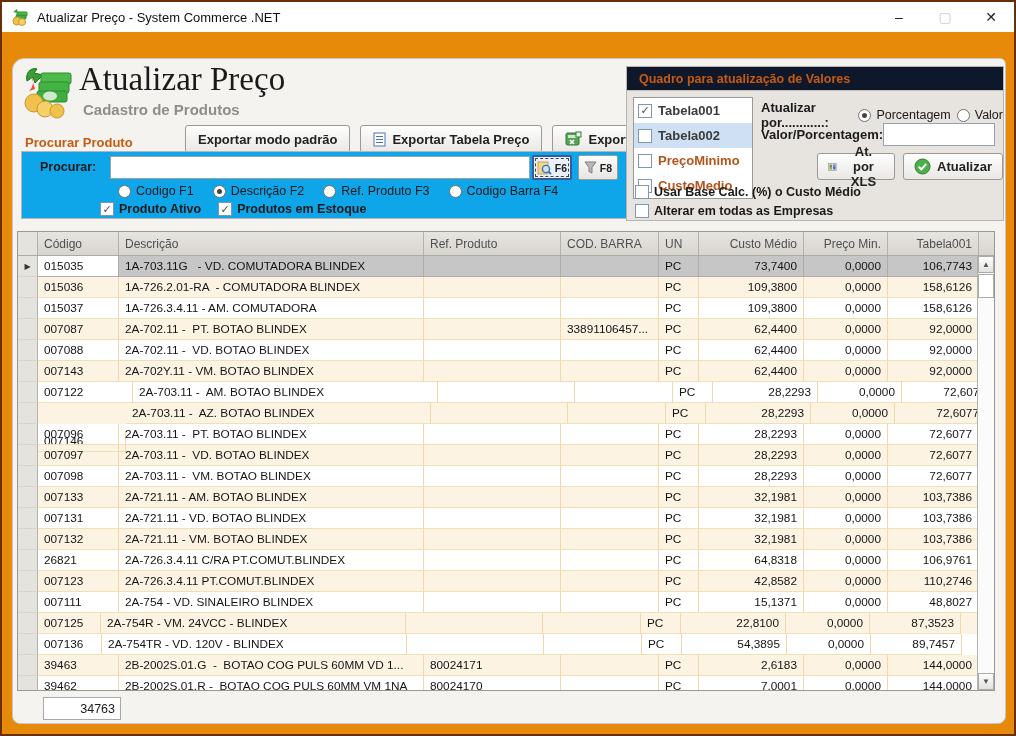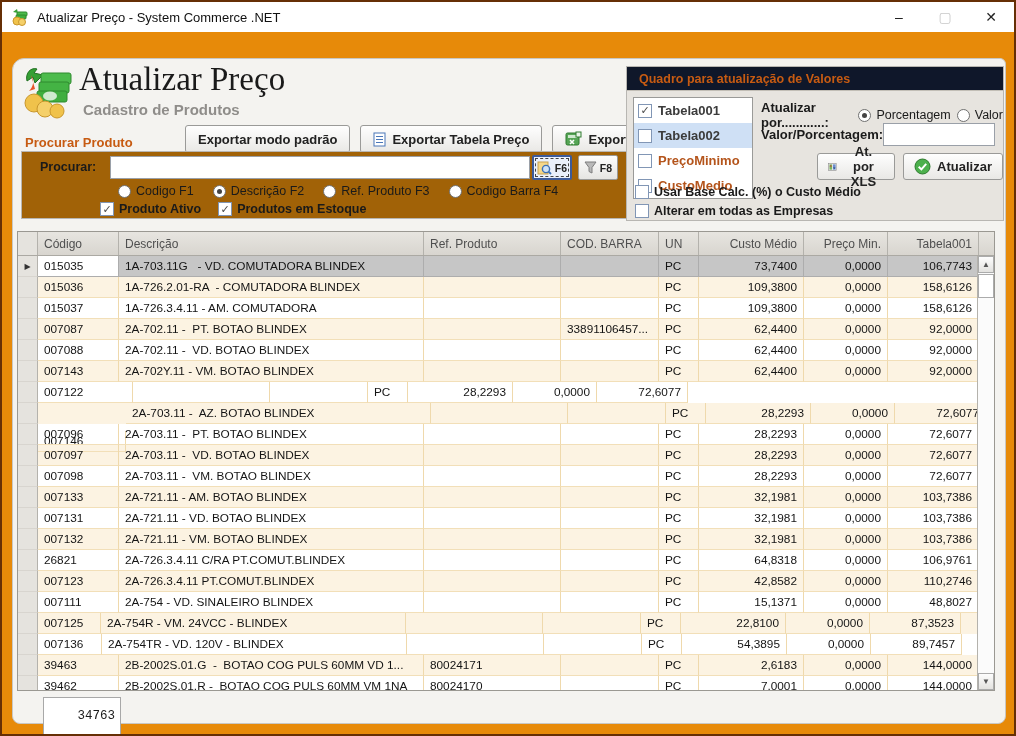--- a/index.html
+++ b/index.html
@@ -23,21 +23,21 @@
 
   .logo { position:absolute; left:8px; top:6px; width:56px; height:54px; }
   .app-title { position:absolute; left:66px; top:2px; font-family:"Liberation Serif","DejaVu Serif",serif; font-size:33px; color:#1a1a1a; }
   .app-subtitle { position:absolute; left:70px; top:42px; font-size:15px; font-weight:bold; color:#8F8D8A; }
   .section-label { position:absolute; left:12px; top:76px; font-size:13px; font-weight:bold; color:#C75B12; }
 
   .export-buttons { position:absolute; left:172px; top:66px; display:flex; gap:10px; }
   .btn { display:flex; align-items:center; justify-content:center; gap:6px; height:28px; padding:0 12px; background:linear-gradient(#FEFEFE,#E9E8E5); border:1px solid #9A9A98; border-radius:3px; font-size:13px; font-weight:bold; color:#222; }
 
   
-  .search-panel { position:absolute; left:8px; top:92px; width:614px; height:68px; background:#a16207; border:1px solid #B8B6B2; }
+  .search-panel { position:absolute; left:8px; top:92px; width:614px; height:68px; background:#0ea5e9; border:1px solid #B8B6B2; }
   .search-label { position:absolute; left:18px; top:8px; font-size:12.5px; font-weight:bold; color:#1a1a1a; }
   .search-input { position:absolute; left:88px; top:4px; width:420px; height:23px; border:1px solid #9aa0a8; background:#fff; font-size:12px; padding:0 4px; }
   .small-btn { position:absolute; top:3px; width:40px; height:25px; display:flex; align-items:center; justify-content:center; gap:3px; background:linear-gradient(#FDFDFD,#E6E5E2); border:1px solid #9A9A98; border-radius:2px; font-size:10.5px; font-weight:bold; color:#222; }
   .small-btn.f6 { left:510px; border:2px solid #3C5A99; background:#EAF0FB; outline:1px dashed #444; outline-offset:-4px; }
   .small-btn.f8 { left:556px; }
   .radio-row { position:absolute; left:96px; top:32px; display:flex; gap:19px; align-items:center; }
   .check-row { position:absolute; left:78px; top:50px; display:flex; gap:17px; align-items:center; }
   .radio-item, .check-item { display:flex; align-items:center; gap:5px; font-size:12.5px; color:#1a1a1a; }
   .check-item .clbl { font-weight:bold; }
   .radio { width:13px; height:13px; border:1px solid #707070; border-radius:50%; background:#fff; display:flex; align-items:center; justify-content:center; }
@@ -76,21 +76,21 @@
   .selectedrow .cell.current { background:#FFFFFF; }
 
   
   .vscroll { position:absolute; top:24px; right:0; width:17px; bottom:0; background:#FBFBFB; border-left:1px solid #B4B2AC; }
   .sbtn { position:absolute; left:0; width:16px; height:17px; background:linear-gradient(#FDFDFD,#E3E2DF); border:1px solid #ABABAB; display:flex; align-items:center; justify-content:center; font-size:8px; color:#555; }
   .sbtn.up { top:0; }
   .sbtn.down { bottom:0; }
   .sthumb { position:absolute; left:0; top:18px; width:16px; height:24px; background:#FFF; border:1px solid #ABABAB; }
 
   
-  .count-box { position:absolute; left:30px; top:638px; width:78px; height:38px; background:#fff; border:1px solid #A8A8A8; font-size:12.5px; color:#1a1a1a; display:flex; align-items:center; justify-content:flex-end; padding-right:5px;font-family:Liberation Mono, monospace; }
+  .count-box { position:absolute; left:30px; top:638px; width:78px; height:23px; background:#fff; border:1px solid #A8A8A8; font-size:12.5px; color:#1a1a1a; display:flex; align-items:center; justify-content:flex-end; padding-right:5px; }
 </style>
 </head>
 <body>
 
 <div class="window">
 
   <div class="titlebar">
     <svg class="appicon" viewBox="0 0 18 18">
       <path d="M2 4 L6 1 L7 5 Z" fill="#35A035"></path>
       <rect x="6" y="4" width="10" height="4" rx="1" fill="#4CBB4C" stroke="#2E8B2E"></rect>
@@ -348,20 +348,21 @@
             <div class="cell" style="width: 137px; flex: 0 0 auto;"></div>
             <div class="cell" style="width: 98px; flex: 0 0 auto;"></div>
             <div class="cell" style="width: 40px; flex: 0 0 auto;">PC</div>
             <div class="cell num" style="width: 105px; flex: 0 0 auto;">62,4400</div>
             <div class="cell num" style="width: 84px; flex: 0 0 auto;">0,0000</div>
             <div class="cell num" style="width: 91px; flex: 0 0 auto;">92,0000</div>
           </div>
           <div class="grid-row">
             <div class="sel-col"></div>
             <div class="cell" style="width: 95px; flex: 0 0 auto;">007122</div>
+            <div class="cell" style="width: 305px; flex: 0 0 auto;">2A-703.11 -  AM. BOTAO BLINDEX</div>
             <div class="cell" style="width: 137px; flex: 0 0 auto;"></div>
             <div class="cell" style="width: 98px; flex: 0 0 auto;"></div>
             <div class="cell" style="width: 40px; flex: 0 0 auto;">PC</div>
             <div class="cell num" style="width: 105px; flex: 0 0 auto;">28,2293</div>
             <div class="cell num" style="width: 84px; flex: 0 0 auto;">0,0000</div>
             <div class="cell num" style="width: 91px; flex: 0 0 auto;">72,6077</div>
           </div>
           <div class="grid-row stripe">
             <div class="sel-col"></div>
             <div class="cell" style="width: 88px; flex: 0 0 auto; margin-top: 28px;">007146</div>

